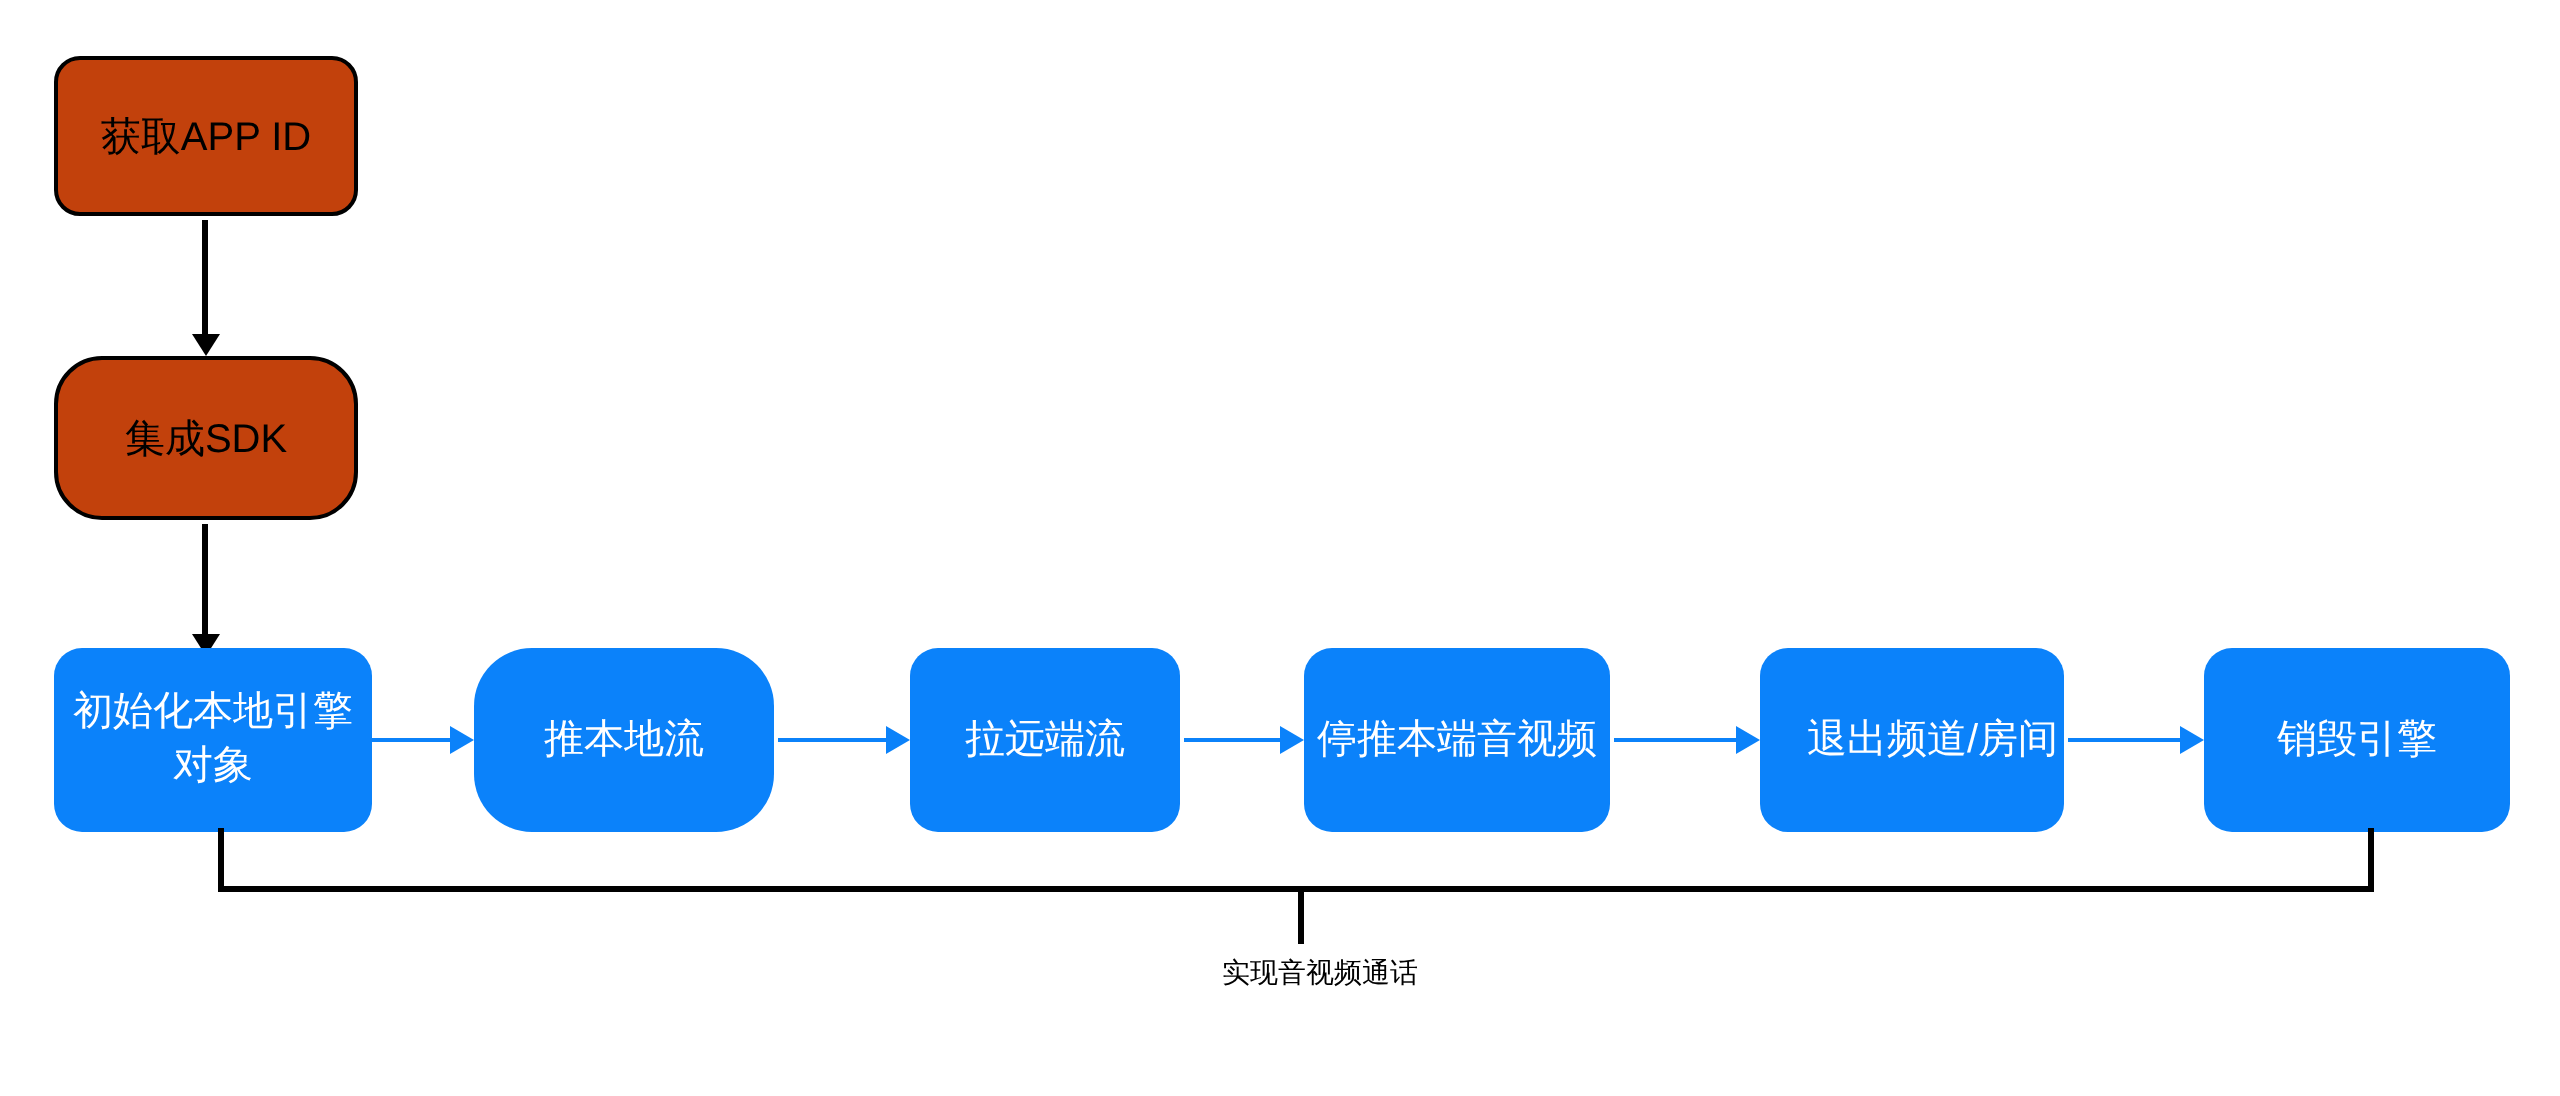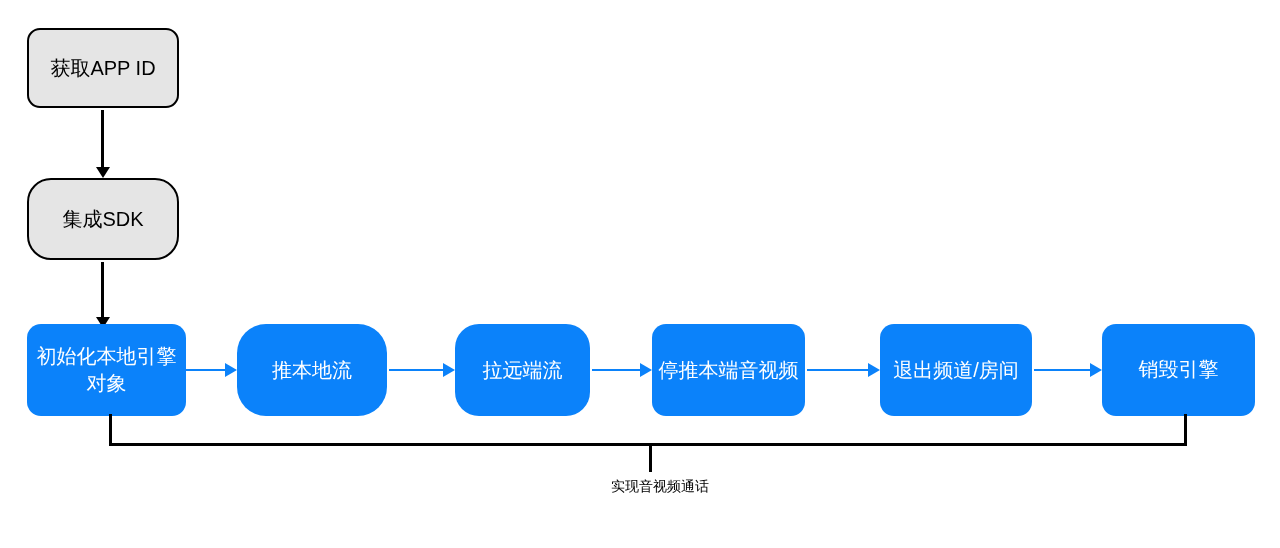--- a/index.html
+++ b/index.html
@@ -8,21 +8,21 @@
   .canvas {
     position: relative;
     width: 1280px;
     height: 548px;
     background: #ffffff;
     font-family: "Liberation Sans", sans-serif;
     overflow: hidden;
   }
   .white-node {
     position: absolute;
-    background: #e5e5e5;
+    background: #c2410c;
     border: 2px solid var(--ink);
     border-radius: 13px;
     display: flex;
     align-items: center;
     justify-content: center;
     font-size: 20px;
     color: var(--ink);
     text-align: center;
   }
   .blue-node {
@@ -99,48 +99,48 @@
 
   <div class="blue-node" style="left:237px; width:150px;border-radius:29px;">
     <span>推本地流</span>
   </div>
 
   <div>
     <div class="hline-blue" style="left:389px; top:369px; width:55px;"></div>
     <div class="right-head" style="left:443px; top:363px;"></div>
   </div>
 
-  <div class="blue-node" style="left:455px; width:135px;border-radius:24px;">
+  <div class="blue-node" style="left:455px; width:135px;">
     <span>拉远端流</span>
   </div>
 
   <div>
     <div class="hline-blue" style="left:592px; top:369px; width:49px;"></div>
     <div class="right-head" style="left:640px; top:363px;"></div>
   </div>
 
   <div class="blue-node" style="left:652px; width:153px;">
     <span>停推本端音视频</span>
   </div>
 
   <div>
     <div class="hline-blue" style="left:807px; top:369px; width:62px;"></div>
     <div class="right-head" style="left:868px; top:363px;"></div>
   </div>
 
-  <div class="blue-node" style="left:880px; width:152px;">
+  <div class="blue-node" style="left:880px; width:152px;justify-content:flex-end;">
     <span>退出频道/房间</span>
   </div>
 
   <div>
     <div class="hline-blue" style="left:1034px; top:369px; width:57px;"></div>
     <div class="right-head" style="left:1090px; top:363px;"></div>
   </div>
 
-  <div class="blue-node" style="left:1102px; width:153px;font-family:Liberation Mono, monospace;">
+  <div class="blue-node" style="left:1102px; width:153px;">
     <span>销毁引擎</span>
   </div>
 
   <div>
     <div class="vline" style="left:109px;  top:414px; height:32px;"></div>
     <div class="hline-black" style="left:109px; top:443px; width:1078px;"></div>
     <div class="vline" style="left:1184px; top:414px; height:32px;"></div>
     <div class="vline" style="left:649px;  top:446px; height:26px;"></div>
   </div>
 

